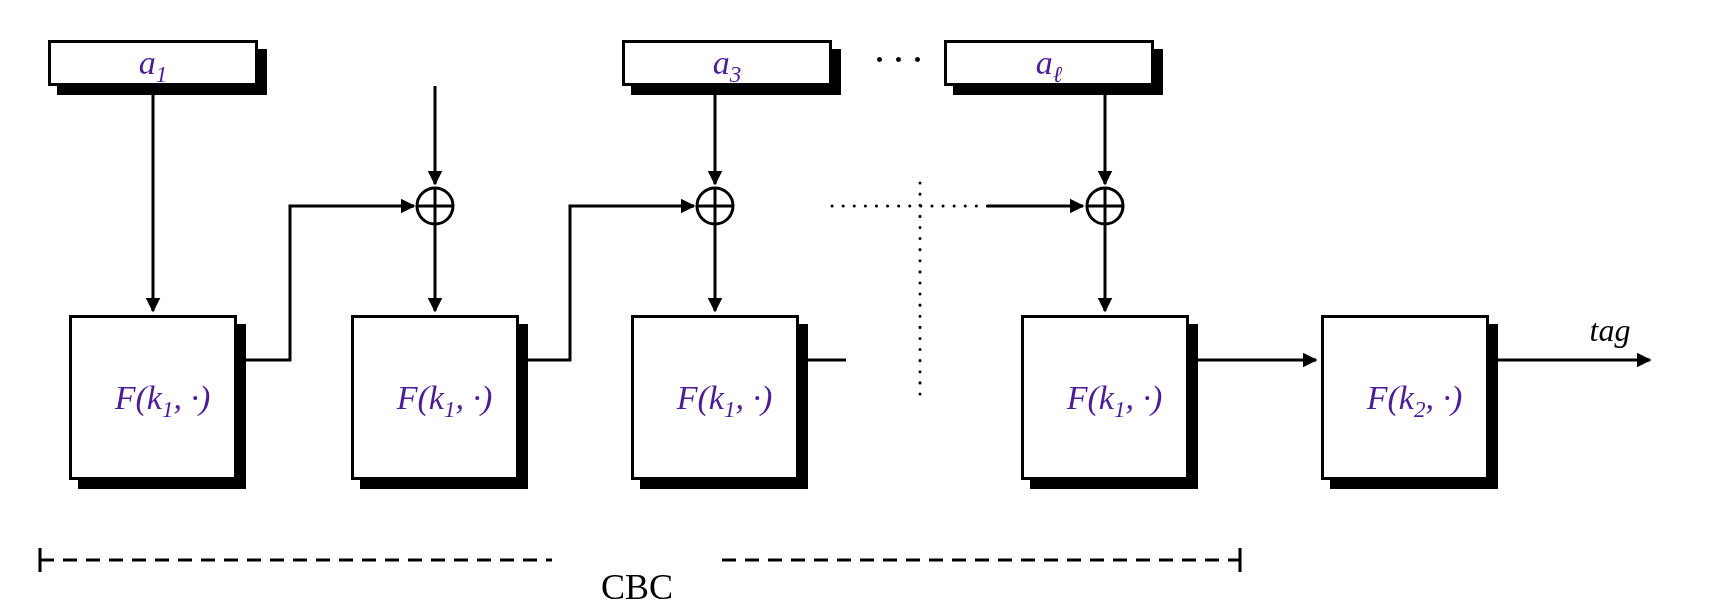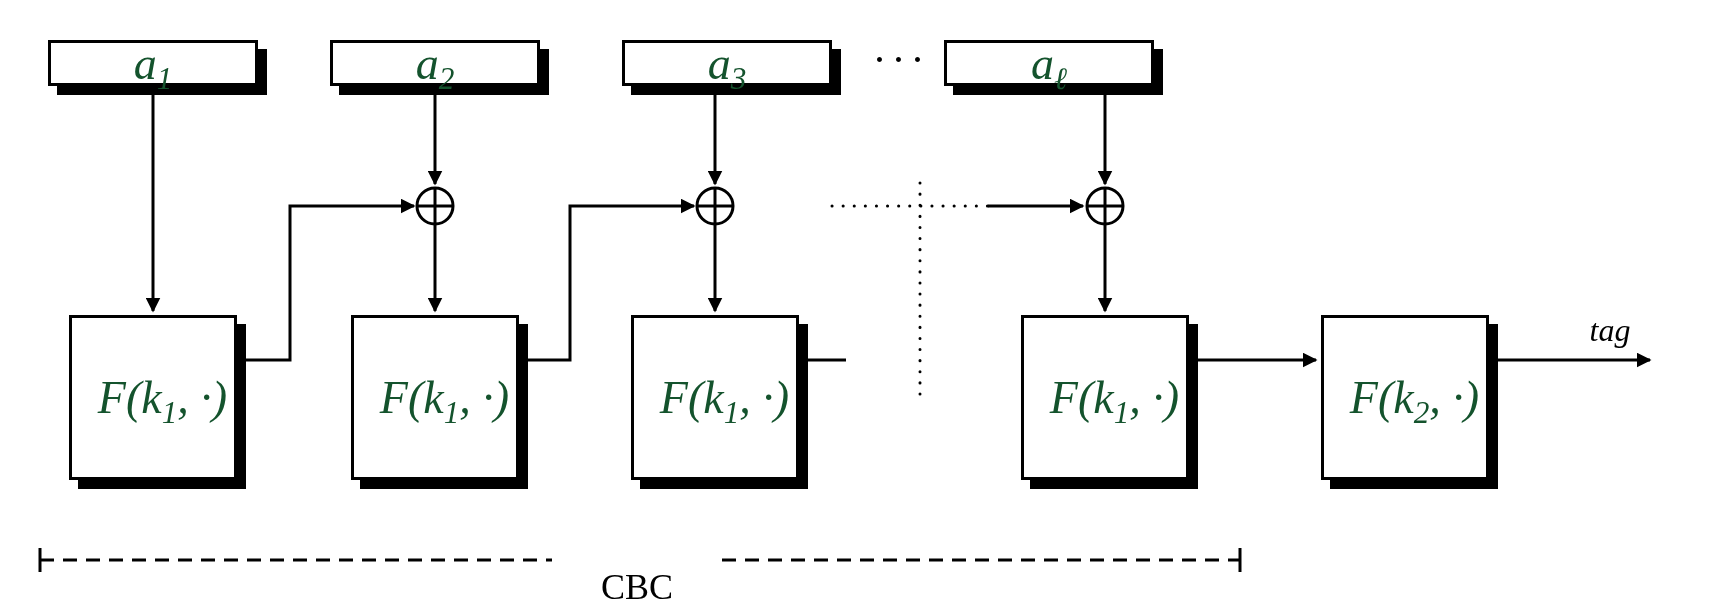--- a/index.html
+++ b/index.html
@@ -18,21 +18,21 @@
     border: 3px solid #000000;
     box-shadow: 9px 9px 0 #000000;
     display: flex;
     align-items: center;
     justify-content: center;
     box-sizing: border-box;
     z-index: 2;
   }
   .msg  { top: 40px;  width: 210px; height: 46px; }
   .fbox { top: 315px; width: 168px; height: 165px; padding-left: 19px; }
-  .math { font-style: italic; font-size: 46px; color: #14532d; white-space: nowrap; }
+  .math { font-style: italic; font-size: 34px; color: #4c1d95; white-space: nowrap; }
   .math sub { font-size: 68%; font-style: italic; line-height: 0; }
   .floating { position: absolute; transform: translate(-50%, -50%); color: #000000; z-index: 3; white-space: nowrap; }
   .ellipsis { font-size: 42px; letter-spacing: 5px; }
   .taglabel { font-style: italic; font-size: 32px; }
   .cbclabel { font-size: 36px; }
 </style>
 </head>
 <body>
 
 <div id="stage">
@@ -86,23 +86,20 @@
         <line x1="40" y1="560" x2="552" y2="560" stroke-dasharray="14 9"></line>
         <line x1="722" y1="560" x2="1240" y2="560" stroke-dasharray="14 9"></line>
         <line x1="1240" y1="548" x2="1240" y2="572"></line>
       </g>
     </g>
   </svg>
 
   <div class="box msg" style="left:48px">
     <span class="math"><i>a</i><sub>1</sub></span>
   </div>
-  <div class="box msg" style="left:330px">
-    <span class="math"><i>a</i><sub>2</sub></span>
-  </div>
   <div class="box msg" style="left:622px">
     <span class="math"><i>a</i><sub>3</sub></span>
   </div>
   <div class="box msg" style="left:944px">
     <span class="math"><i>a</i><sub>ℓ</sub></span>
   </div>
 
   <div class="floating ellipsis" style="left:901px; top:60px">···</div>
 
   <div class="box fbox" style="left:69px">

